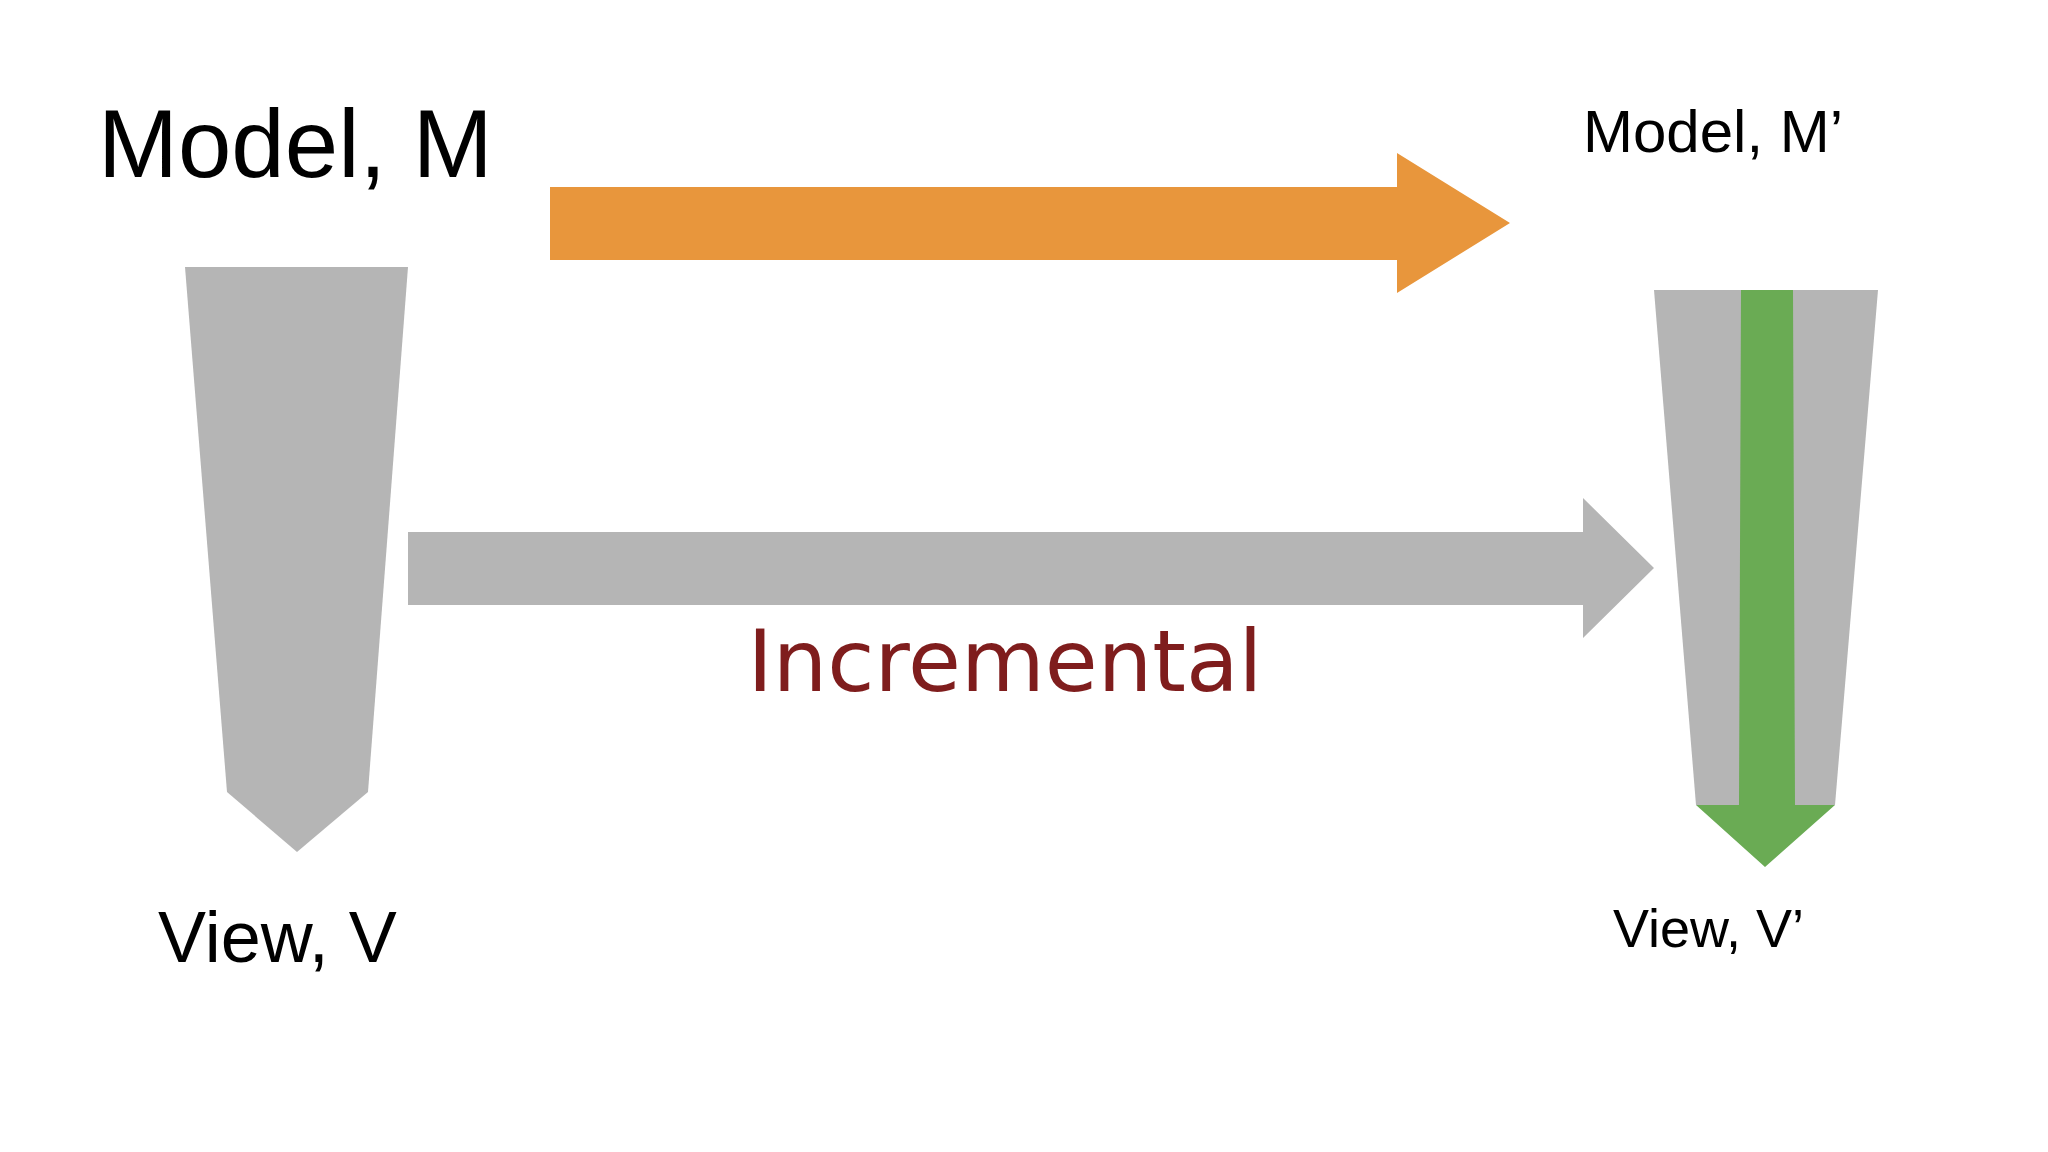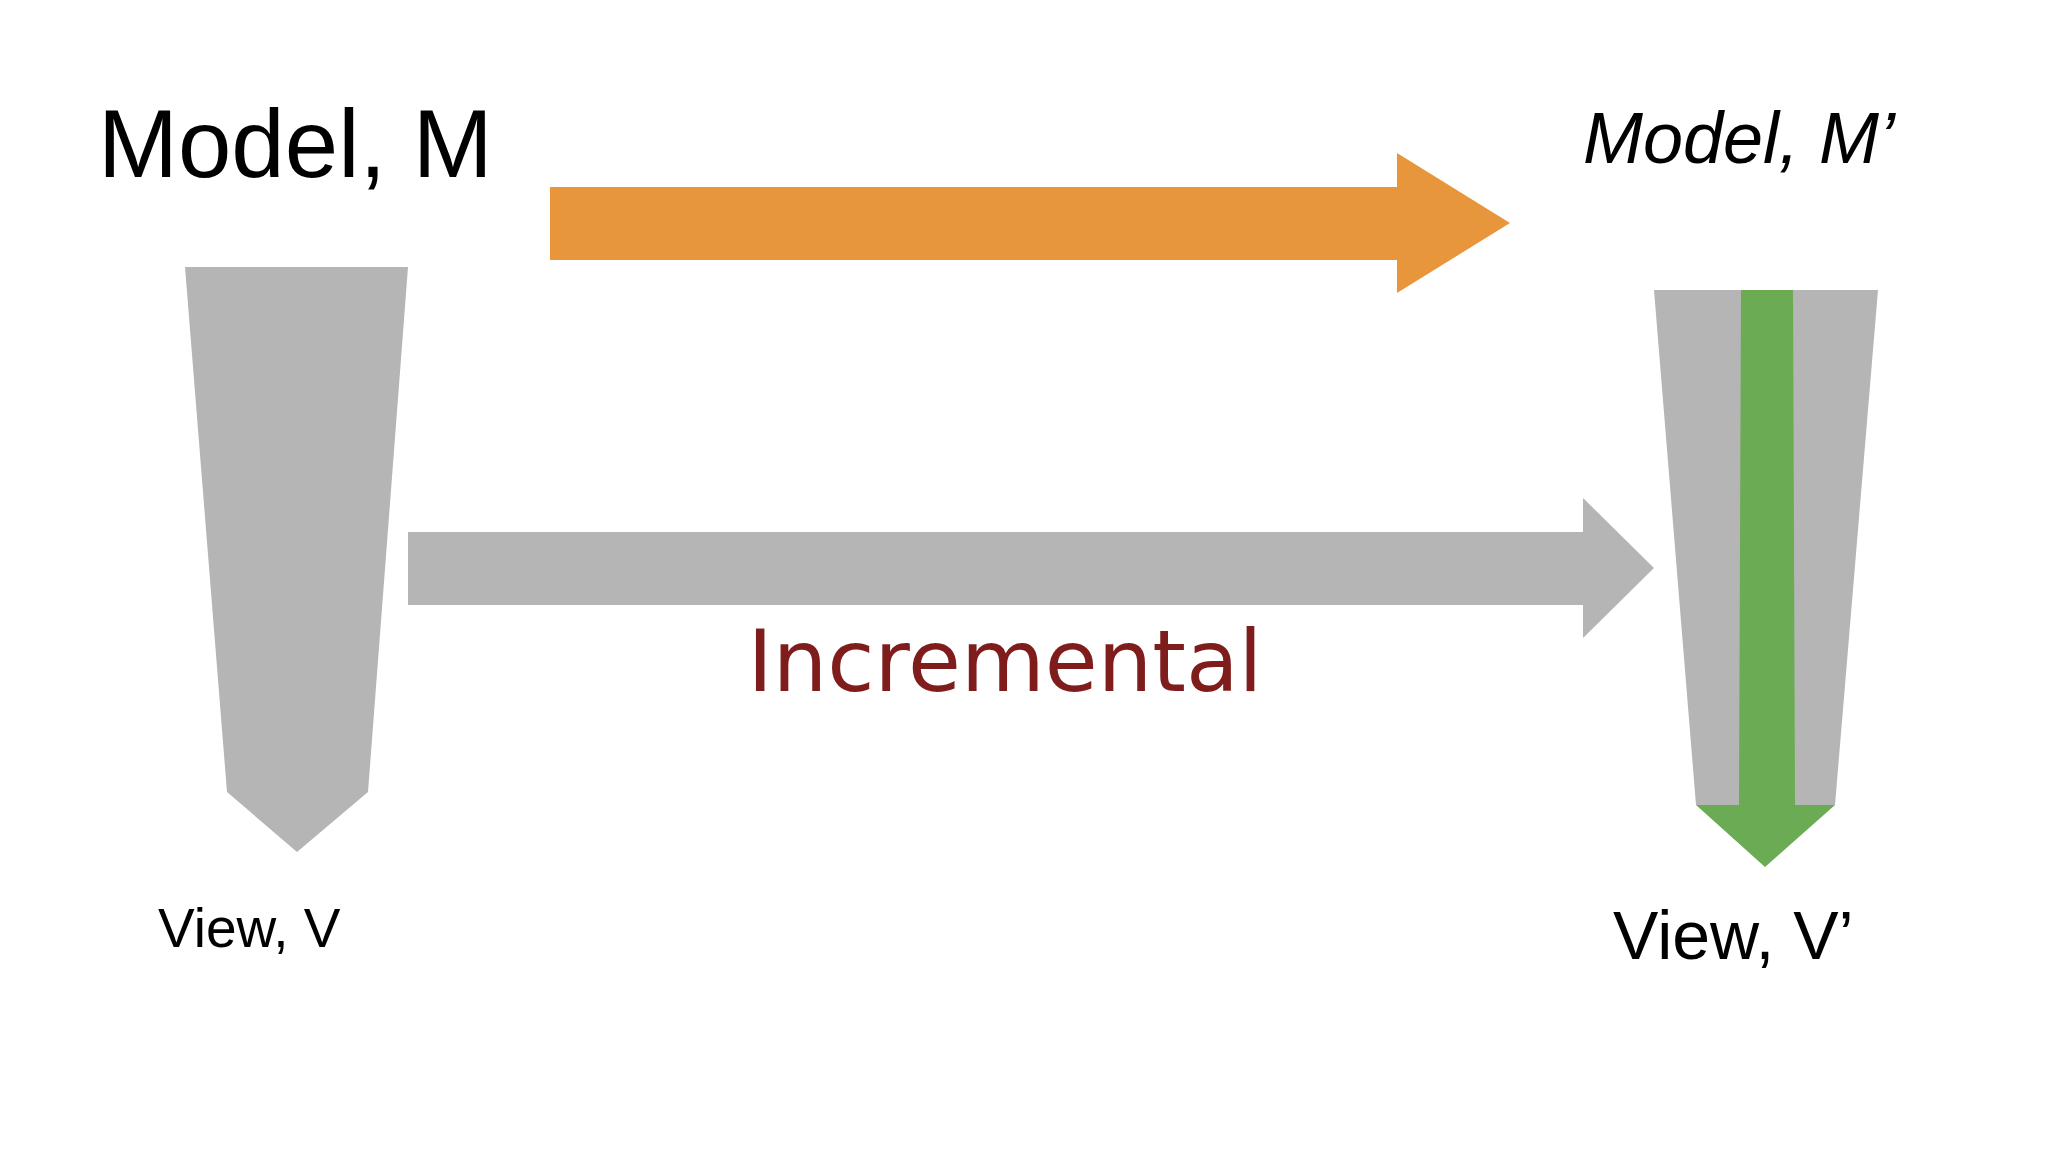--- a/index.html
+++ b/index.html
@@ -32,37 +32,36 @@
     line-height: 1.0;
   }
   #label-model-m {
     left: 98px;
     top: 96px;
     font-size: 96px;
   }
   #label-model-m-prime {
     left: 1583px;
     top: 102px;
-    font-size: 72px;
-    font-style: italic;
+    font-size: 60px;
   }
   #label-state-change {
     left: 737px;
     top: 49px;
     font-size: 82px;
   }
   #label-view-v {
     left: 158px;
     top: 901px;
-    font-size: 55px;
+    font-size: 72px;
   }
   #label-view-v-prime {
     left: 1613px;
     top: 901px;
-    font-size: 68px;
+    font-size: 54px;
   }
   #label-incremental-mapreduce {
     left: 625px;
     top: 610px;
     width: 760px;
     text-align: center;
     font-size: 86px;
     font-family: "DejaVu Sans", sans-serif;
     font-weight: 400;
     line-height: 1.20;

